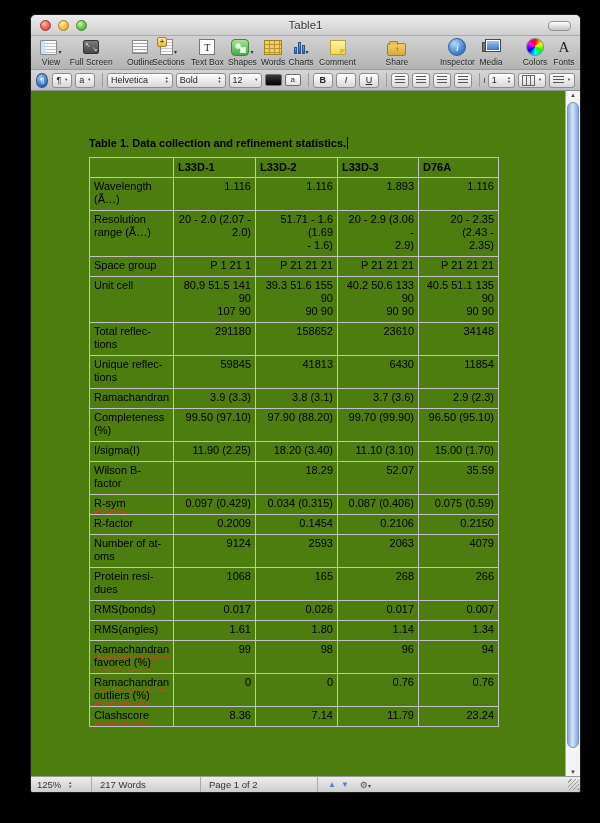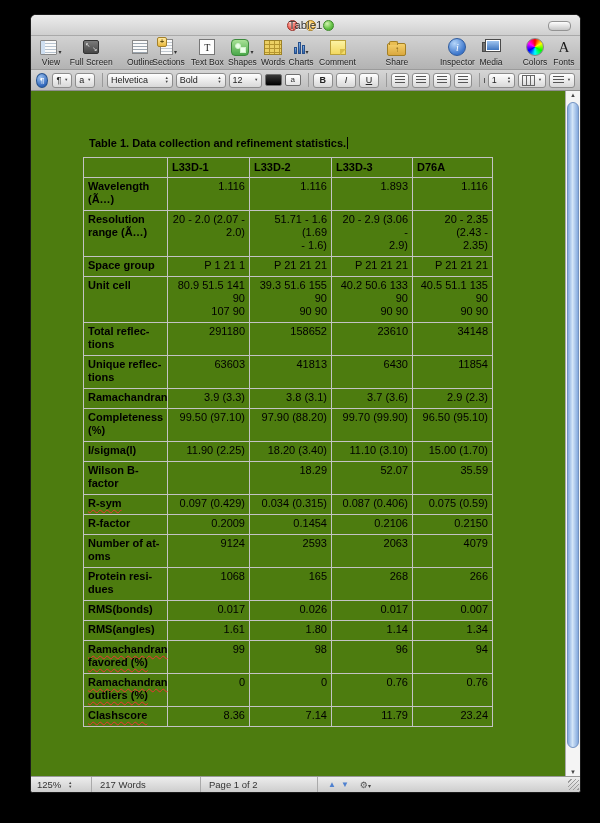--- a/index.html
+++ b/index.html
@@ -2,21 +2,21 @@
 <html><head>
 <meta charset="utf-8">
 <style>
   html,body{margin:0;padding:0;background:#000;width:600px;height:823px;
     font-family:"Liberation Sans",sans-serif;-webkit-font-smoothing:antialiased;}
   .window{position:absolute;left:30px;top:14px;width:549px;height:777px;
     border-radius:6px 6px 3px 3px;overflow:hidden;background:#fff;
     box-shadow:0 12px 30px rgba(0,0,0,.65);border:1px solid #1a1a1a;}
   
   .titlebar{height:20px;background:linear-gradient(#ececec,#cfcfcf);
-    display:flex;align-items:center;position:relative;border-bottom:1px solid #a9a9a9;justify-content:center;}
+    display:flex;align-items:center;position:relative;border-bottom:1px solid #a9a9a9;}
   .lights{display:flex;gap:7px;margin-left:9px;}
   .light{width:11px;height:11px;border-radius:50%;}
   .light.red{background:radial-gradient(circle at 35% 30%,#ffb9b0,#ee6156 55%,#c03b31);border:1px solid #9c2f27;box-sizing:border-box;}
   .light.yellow{background:radial-gradient(circle at 35% 30%,#ffeab0,#f8bd44 55%,#d99b22);border:1px solid #a87b17;box-sizing:border-box;}
   .light.green{background:radial-gradient(circle at 35% 30%,#d2f2b0,#68c549 55%,#3f9c2d;);border:1px solid #3c8a28;box-sizing:border-box;background:radial-gradient(circle at 35% 30%,#d2f2b0,#68c549 55%,#3f9c2d);}
   .wtitle{position:absolute;left:0;right:0;text-align:center;font-size:11.5px;
     color:#333;text-shadow:0 1px 0 rgba(255,255,255,.7);}
   .pill{position:absolute;right:9px;top:6px;width:21px;height:8px;border-radius:4px;
     background:linear-gradient(#fefefe,#c6c6c6);border:1px solid #939393;}
   
@@ -89,25 +89,25 @@
   .fbtn.un{text-decoration:underline;font-weight:normal;}
   .alignicon{width:10px;height:8px;background:repeating-linear-gradient(to bottom,#555 0 1px,transparent 1px 3px);}
   .lsicon{font-size:8px;color:#333;margin-right:2px;}
   .colicon{width:11px;height:9px;border:1px solid #666;background:
     repeating-linear-gradient(to right,transparent 0 3px,#666 3px 4px);}
   .listicon{width:11px;height:8px;background:repeating-linear-gradient(to bottom,#555 0 1px,transparent 1px 3px);}
   
   .content{position:absolute;top:76px;left:0;right:15px;bottom:16px;background:#4d7c0f;overflow:hidden;}
   .doc-title{position:absolute;left:58px;top:46px;font-size:11px;font-weight:bold;color:#000;}
   .caret{display:inline-block;width:1px;height:12px;background:#000;vertical-align:-2px;margin-left:1px;}
-  table.stats{position:absolute;left:52px;top:66px;border-collapse:collapse;table-layout:fixed;
+  table.stats{position:absolute;left:58px;top:66px;border-collapse:collapse;table-layout:fixed;
     width:409px;font-size:11px;line-height:13px;color:#000;}
   table.stats th,table.stats td{border:1px solid #c3c3c3;padding:2px 4px 4px 4px;vertical-align:top;}
   table.stats tr[data-name="table-header-row"] th{font-weight:bold;text-align:left;padding:3px 4px;}
-  table.stats th.rl{font-weight:bold;text-align:left;white-space:pre-line;}
+  table.stats th.rl{font-weight:normal;text-align:left;white-space:pre-line;}
   table.stats td{text-align:right;white-space:pre-line;}
   .missp{text-decoration:underline;text-decoration-style:wavy;text-decoration-color:#e33;
     text-decoration-thickness:1px;text-underline-offset:2px;}
   
   .scrollbar{position:absolute;top:76px;right:0;width:15px;bottom:16px;background:#f4f4f4;
     border-left:1px solid #ababab;box-sizing:border-box;}
   .sb-up{position:absolute;top:1px;left:0;right:0;text-align:center;font-size:6px;color:#444;}
   .sb-down{position:absolute;bottom:1px;left:0;right:0;text-align:center;font-size:6px;color:#444;}
   .sb-thumb{position:absolute;left:1px;right:1px;top:11px;bottom:28px;border-radius:6px;
     background:linear-gradient(to right,#84a9dd,#d3e5f8 45%,#84a9dd);border:1px solid #7393c2;box-sizing:border-box;}
@@ -384,21 +384,21 @@
             <th class="rl" data-name="row-label-cell">Total reflec-
 tions</th>
             <td data-name="value-cell">291180</td>
             <td data-name="value-cell">158652</td>
             <td data-name="value-cell">23610</td>
             <td data-name="value-cell">34148</td>
           </tr>
           <tr data-name="table-row">
             <th class="rl" data-name="row-label-cell">Unique reflec-
 tions</th>
-            <td data-name="value-cell">63603</td>
+            <td data-name="value-cell">59845</td>
             <td data-name="value-cell">41813</td>
             <td data-name="value-cell">6430</td>
             <td data-name="value-cell">11854</td>
           </tr>
           <tr data-name="table-row">
             <th class="rl" data-name="row-label-cell">Ramachandran</th>
             <td data-name="value-cell">3.9 (3.3)</td>
             <td data-name="value-cell">3.8 (3.1)</td>
             <td data-name="value-cell">3.7 (3.6)</td>
             <td data-name="value-cell">2.9 (2.3)</td>

